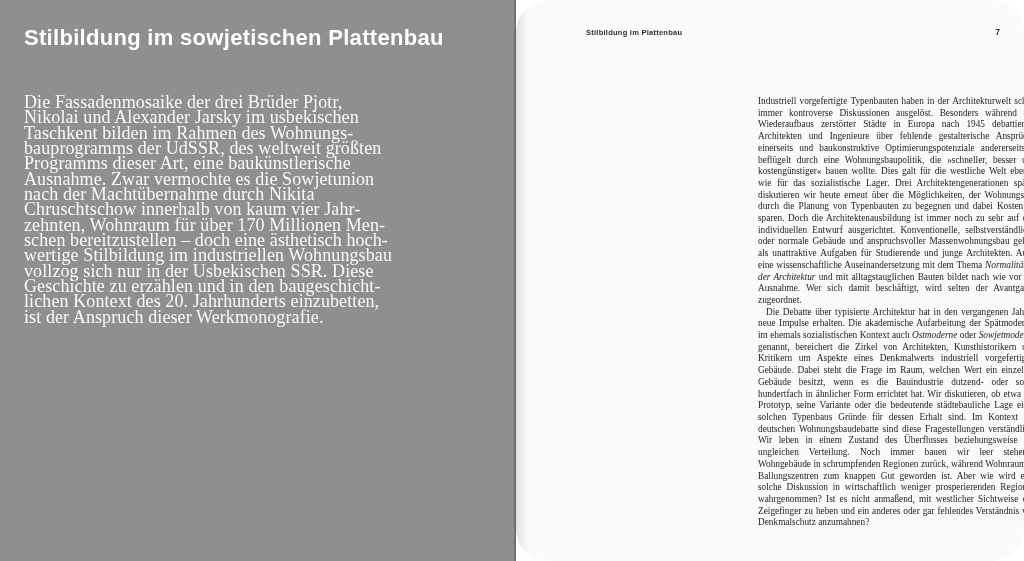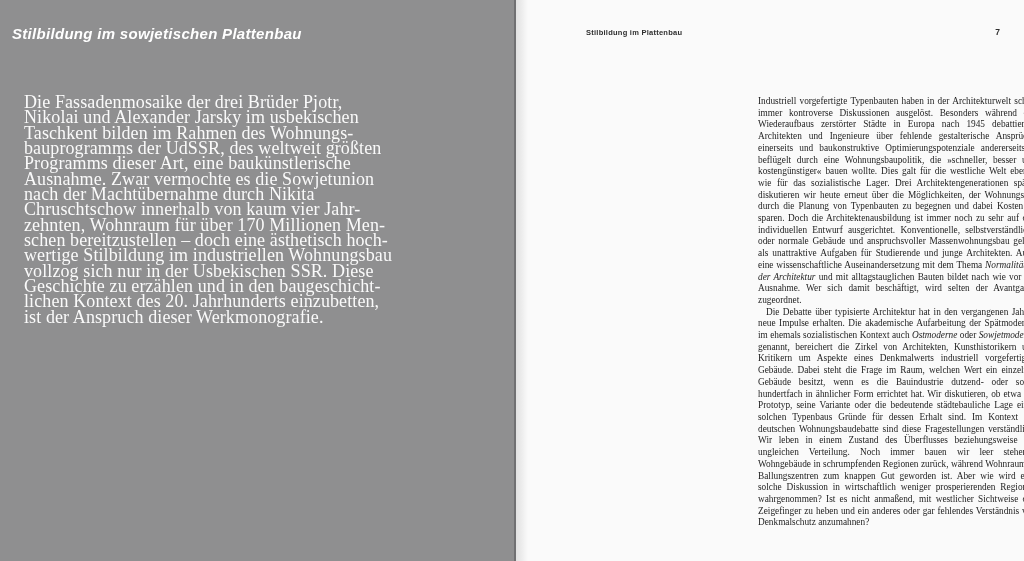--- a/index.html
+++ b/index.html
@@ -15,27 +15,26 @@
 
   .spread{position:relative;width:1024px;height:561px;overflow:hidden;}
 
   
   .page-left{
     position:absolute;left:0;top:0;width:514px;height:561px;
     background:var(--left-bg);
     overflow:hidden;
   }
   .page-title{
-    position:absolute;left:12px;top:25px;
+    position:absolute;left:24px;top:25px;
     font-family:"Liberation Sans", sans-serif;
     font-weight:700;
-    font-size:15px;line-height:1.15;
+    font-size:22px;line-height:1.15;
     letter-spacing:0.3px;
     color:#ffffff;
-    font-style:italic;
   }
   .intro-text{
     position:absolute;left:24px;top:95px;width:380px;
     font-family:"Liberation Serif", serif;
     font-size:18px;line-height:15.35px;
     color:var(--left-text);
     white-space:pre-line;
     letter-spacing:0.1px;
   }
 
@@ -43,20 +42,21 @@
   .spine{
     position:absolute;left:514px;top:0;width:2px;height:561px;
     background:var(--spine);
   }
 
   
   .page-right{
     position:absolute;left:516px;top:0;width:508px;height:561px;
     background:var(--right-bg);
     overflow:hidden;
+    border-radius:32px;
   }
   .spine-shadow{
     position:absolute;left:0;top:0;width:12px;height:561px;
     background:linear-gradient(to right, rgba(0,0,0,0.10), rgba(0,0,0,0));
   }
   .running-header{
     position:absolute;left:70px;top:28px;
     font-family:"Liberation Sans", sans-serif;
     font-weight:700;
     font-size:7.5px;letter-spacing:0.25px;

